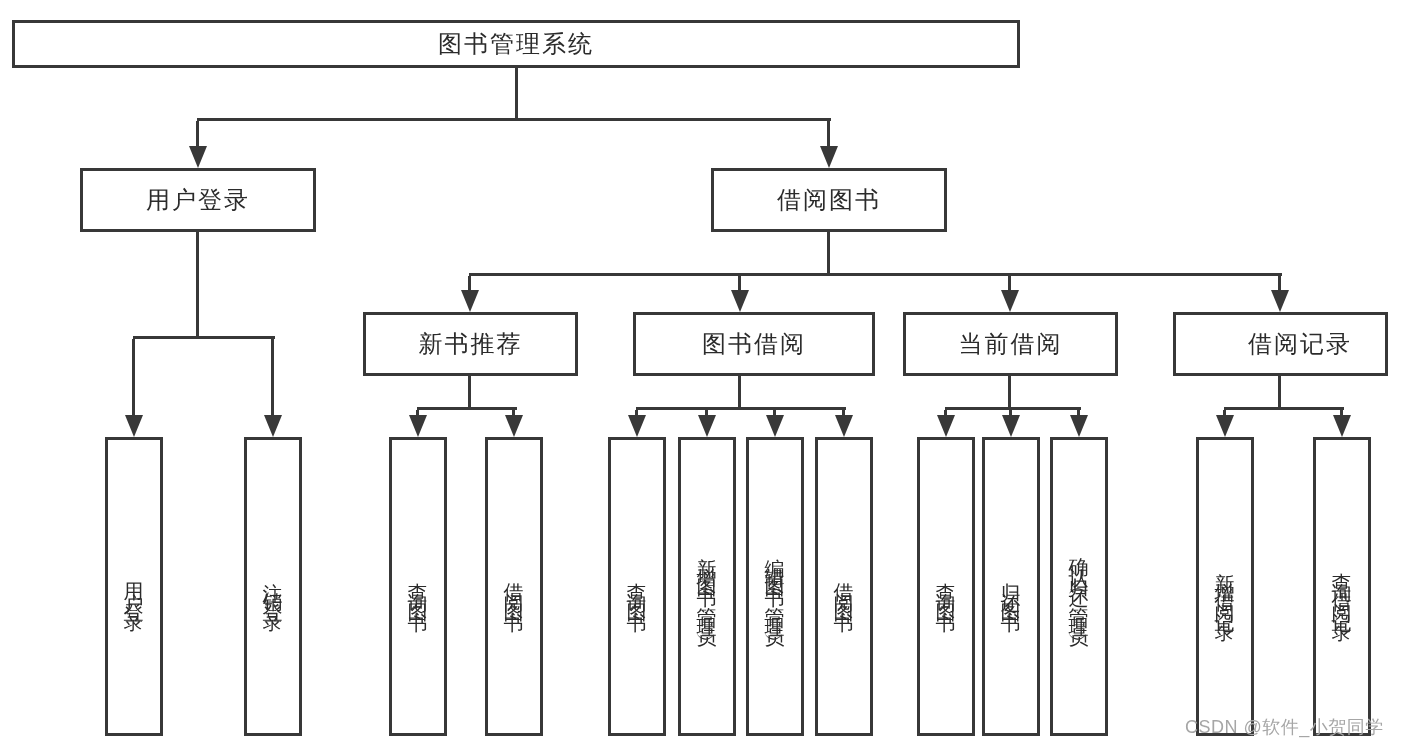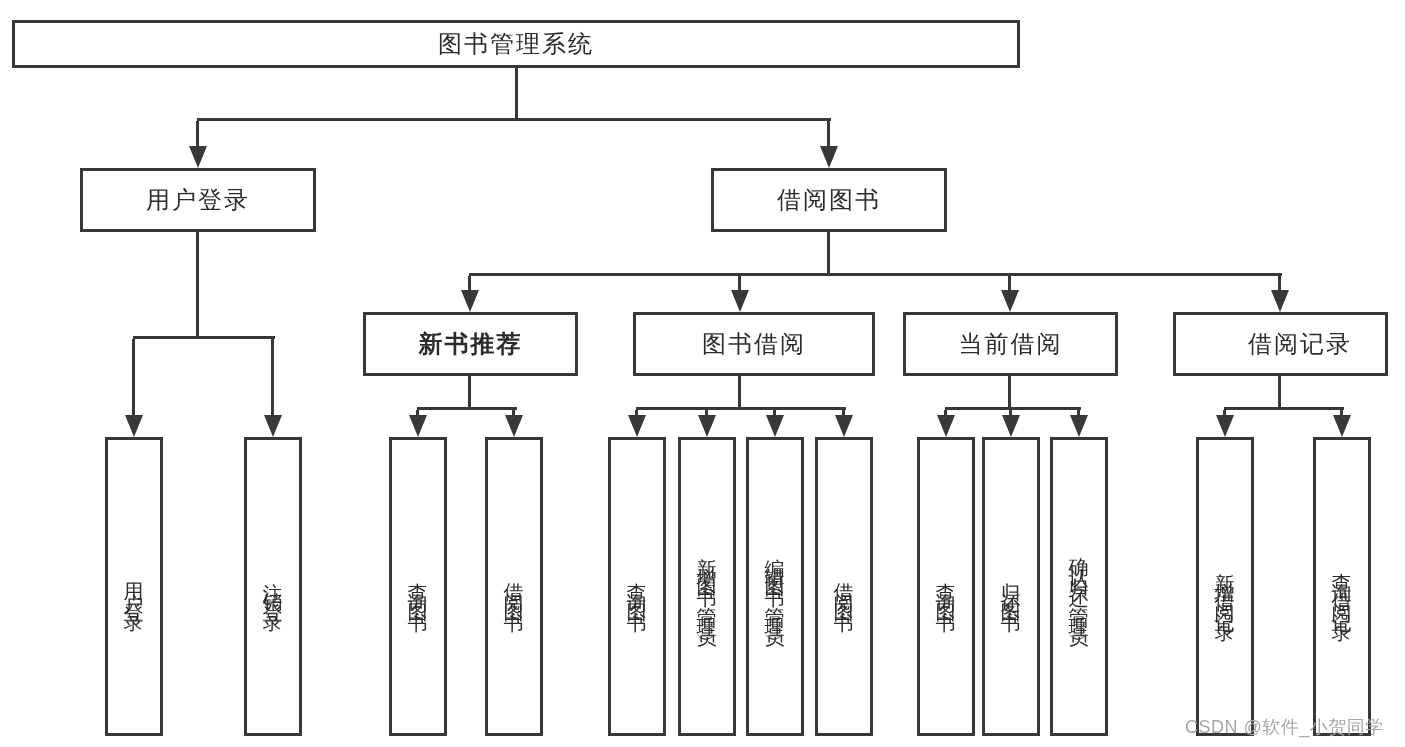--- a/index.html
+++ b/index.html
@@ -70,21 +70,21 @@
     <span>图书管理系统</span>
   </div>
 
   <div class="hbox" style="left:80px; top:168px; width:236px; height:64px;">
     <span>用户登录</span>
   </div>
   <div class="hbox" style="left:711px; top:168px; width:236px; height:64px;">
     <span>借阅图书</span>
   </div>
 
-  <div class="hbox" style="left:363px; top:312px; width:215px; height:64px;font-weight:bold;">
+  <div class="hbox" style="left:363px; top:312px; width:215px; height:64px;">
     <span>新书推荐</span>
   </div>
   <div class="hbox" style="left:633px; top:312px; width:242px; height:64px;">
     <span>图书借阅</span>
   </div>
   <div class="hbox" style="left:903px; top:312px; width:215px; height:64px;align-items:center;">
     <span>当前借阅</span>
   </div>
   <div class="hbox" style="left:1173px; top:312px; width:215px; height:64px;padding-left:39px;">
     <span>借阅记录</span>

